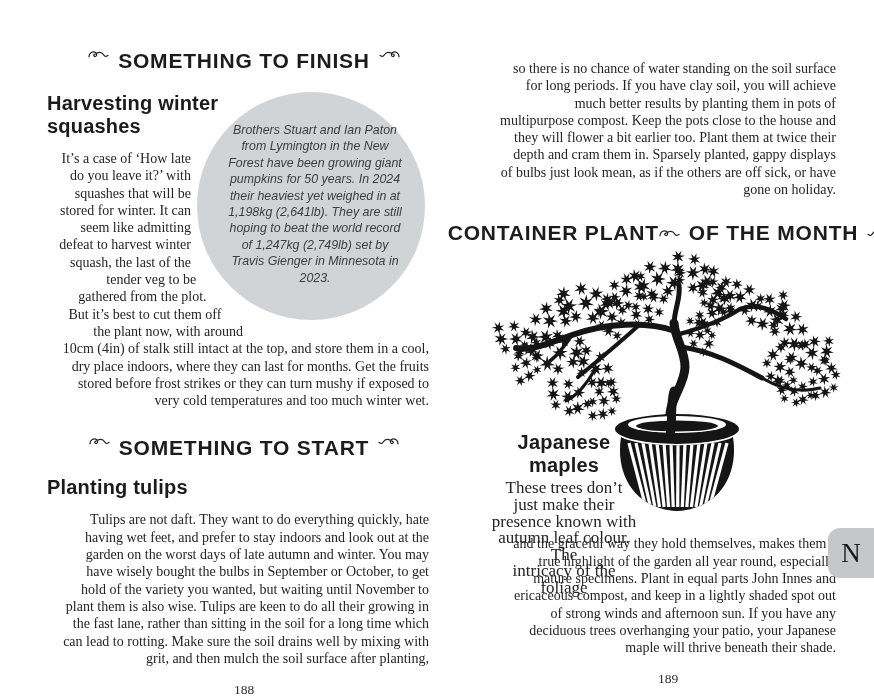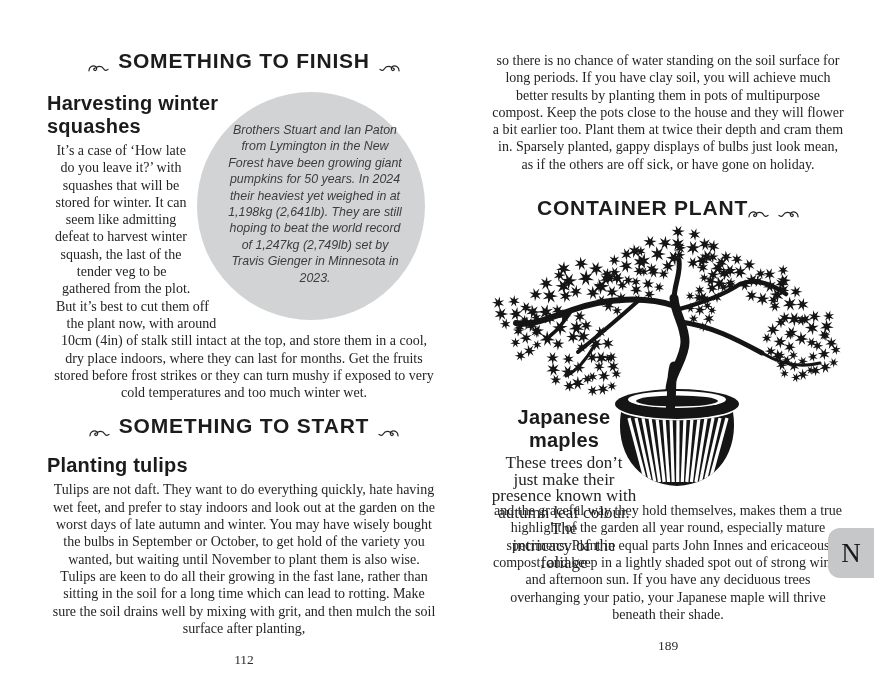--- a/index.html
+++ b/index.html
@@ -7,45 +7,45 @@
     position:relative;width:874px;height:700px;background:#ffffff;
     font-family:"Liberation Serif",serif;color:#242424;overflow:hidden;
   }
   .page{position:absolute;top:48px;}
   .page-left{left:47px;width:394px;}
   .page-right{left:488px;width:360px;}
 
   .bigheading{
     font-family:"Liberation Sans",sans-serif;font-weight:bold;
     font-size:21px;letter-spacing:0.8px;color:#1c1c1c;
-    display:flex;align-items:flex-end;justify-content:center;gap:9px;
+    display:flex;align-items:flex-start;justify-content:center;gap:9px;
     margin:0;line-height:26px;white-space:nowrap;
   }
   .fl{width:21px;height:12px;flex:0 0 auto;}
   .fl.flip{transform:scaleX(-1);}
 
   h3.subhead{
     font-family:"Liberation Sans",sans-serif;font-weight:bold;
     font-size:20px;color:#1b1b1b;margin:0 0 3px 0;letter-spacing:0.2px;
   }
-  p.body{font-size:14px;line-height:17.3px;margin:4px;text-align:center;}
+  p.body{font-size:14px;line-height:17.3px;margin:12px;text-align:right;}
 
   
   .sec-squash{margin-top:18px;}
   .trivia-circle{
     float:right;width:228px;height:228px;border-radius:50%;
     shape-outside:circle(50%);shape-margin:13px;
     margin:0 16px 8px 6px;box-sizing:border-box;
     padding:30px 22px 0 22px;text-align:center;
     font-family:"Liberation Sans",sans-serif;font-style:italic;color:#3d3d3d;
   }
   .trivia-title{font-weight:bold;font-size:14.5px;margin-bottom:4px;color:#333;}
   .trivia-body{font-size:12.4px;line-height:16.4px;margin-left:8px;}
 
-  .heading-start{margin-top:12px;}
+  .heading-start{margin-top:26px;}
   .sec-tulips{margin-top:15px;}
 
   .pagenum{
     text-align:center;font-size:13.5px;color:#2e2e2e;margin-top:15px;
   }
 
   
   .cont{margin-top:6px;}
   .heading-container{flex-direction:row;gap:0;margin-top:22px;}
   .heading-container .hline{display:flex;align-items:center;justify-content:center;gap:9px;line-height:25px;}
@@ -96,35 +96,36 @@
       <svg class="fl flip" viewBox="0 0 22 12">
         <path d="M1,9 C1,5 5,2.5 8,4.5 C10,6 9,9 7,8.6 C5.4,8.3 5.8,6 7.4,6.2 M8.5,5.5 C12,3.5 15,4.5 16.5,7 C17.5,8.7 19.5,9 21,7.5" fill="none" stroke="#222" stroke-width="1.3" stroke-linecap="round"></path>
       </svg>
     </h2>
 
     <div class="sec-tulips">
       <h3 class="subhead">Planting tulips</h3>
       <p class="body">Tulips are not daft. They want to do everything quickly, hate having wet feet, and prefer to stay indoors and look out at the garden on the worst days of late autumn and winter. You may have wisely bought the bulbs in September or October, to get hold of the variety you wanted, but waiting until November to plant them is also wise. Tulips are keen to do all their growing in the fast lane, rather than sitting in the soil for a long time which can lead to rotting. Make sure the soil drains well by mixing with grit, and then mulch the soil surface after planting,</p>
     </div>
 
-    <div class="pagenum">112</div>
+    <div class="pagenum">188</div>
   </div>
 
   <div class="page page-right">
 
     <p class="body cont">so there is no chance of water standing on the soil surface for long periods. If you have clay soil, you will achieve much better results by planting them in pots of multipurpose compost. Keep the pots close to the house and they will flower a bit earlier too. Plant them at twice their depth and cram them in. Sparsely planted, gappy displays of bulbs just look mean, as if the others are off sick, or have gone on holiday.</p>
 
     <h2 class="bigheading heading-container">
       <span class="hline">
         <span>CONTAINER PLANT</span>
       </span>
       <span class="hline">
         <svg class="fl" viewBox="0 0 22 12">
           <path d="M1,9 C1,5 5,2.5 8,4.5 C10,6 9,9 7,8.6 C5.4,8.3 5.8,6 7.4,6.2 M8.5,5.5 C12,3.5 15,4.5 16.5,7 C17.5,8.7 19.5,9 21,7.5" fill="none" stroke="#222" stroke-width="1.3" stroke-linecap="round"></path>
         </svg>
+        <span>OF THE MONTH</span>
         <svg class="fl flip" viewBox="0 0 22 12">
           <path d="M1,9 C1,5 5,2.5 8,4.5 C10,6 9,9 7,8.6 C5.4,8.3 5.8,6 7.4,6.2 M8.5,5.5 C12,3.5 15,4.5 16.5,7 C17.5,8.7 19.5,9 21,7.5" fill="none" stroke="#222" stroke-width="1.3" stroke-linecap="round"></path>
         </svg>
       </span>
     </h2>
 
     <div class="illustration">
       <svg class="tree" width="360" height="272" viewBox="0 0 360 272">
         <defs>
           <path id="leaf" d="M8,0 L2.7,1.3 L5,6.3 L0.7,2.9 L-1.8,7.8 L-1.9,2.4 L-7.2,3.5 L-3,0 L-7.2,-3.5 L-1.9,-2.4 L-1.8,-7.8 L0.7,-2.9 L5,-6.3 L2.7,-1.3 Z"></path>

